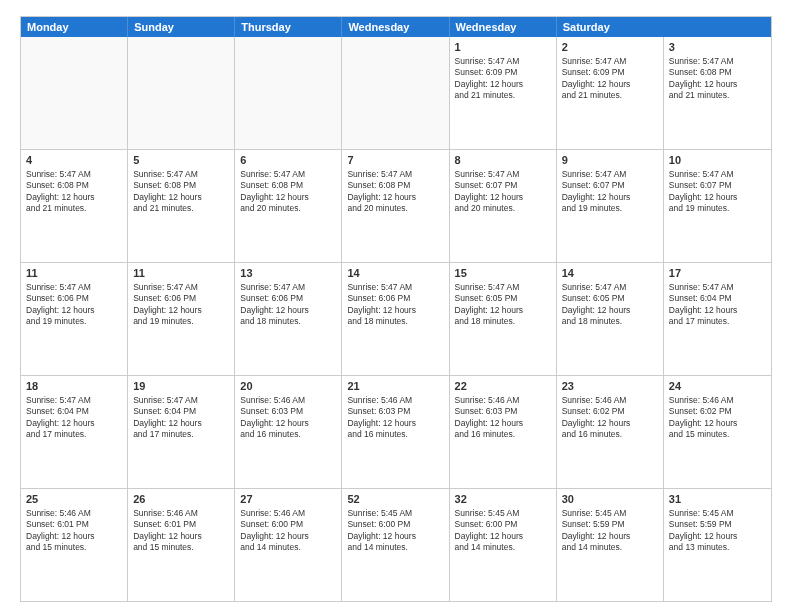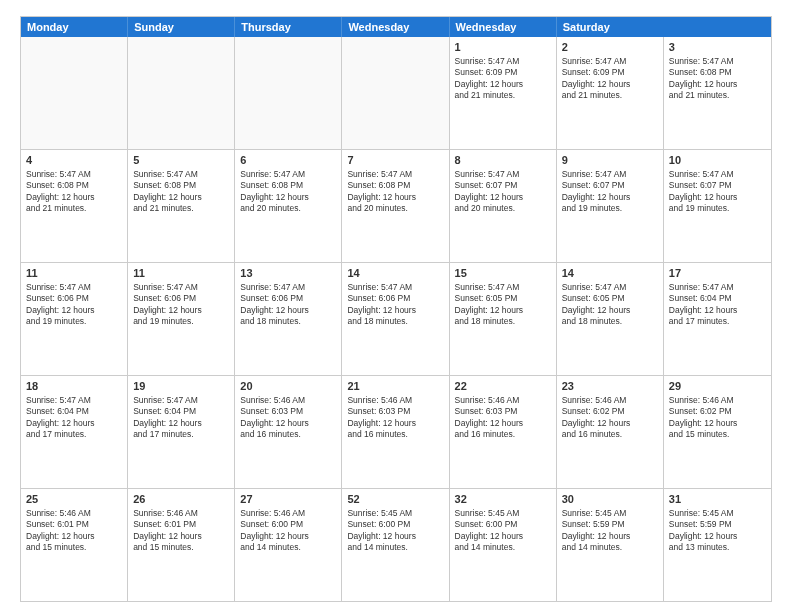--- a/index.html
+++ b/index.html
@@ -294,21 +294,21 @@
             <span style="display: block;">and 16 minutes.</span>
           </div>
           <div class="cal-cell">
             <span class="day-num">23</span>
             <span style="display: block;">Sunrise: 5:46 AM</span>
             <span style="display: block;">Sunset: 6:02 PM</span>
             <span style="display: block;">Daylight: 12 hours</span>
             <span style="display: block;">and 16 minutes.</span>
           </div>
           <div class="cal-cell">
-            <span class="day-num">29</span>
+            <span class="day-num">24</span>
             <span style="display: block;">Sunrise: 5:46 AM</span>
             <span style="display: block;">Sunset: 6:02 PM</span>
             <span style="display: block;">Daylight: 12 hours</span>
             <span style="display: block;">and 15 minutes.</span>
           </div>
         </div>
         <div class="cal-row">
           <div class="cal-cell">
             <span class="day-num">25</span>
             <span style="display: block;">Sunrise: 5:46 AM</span>

